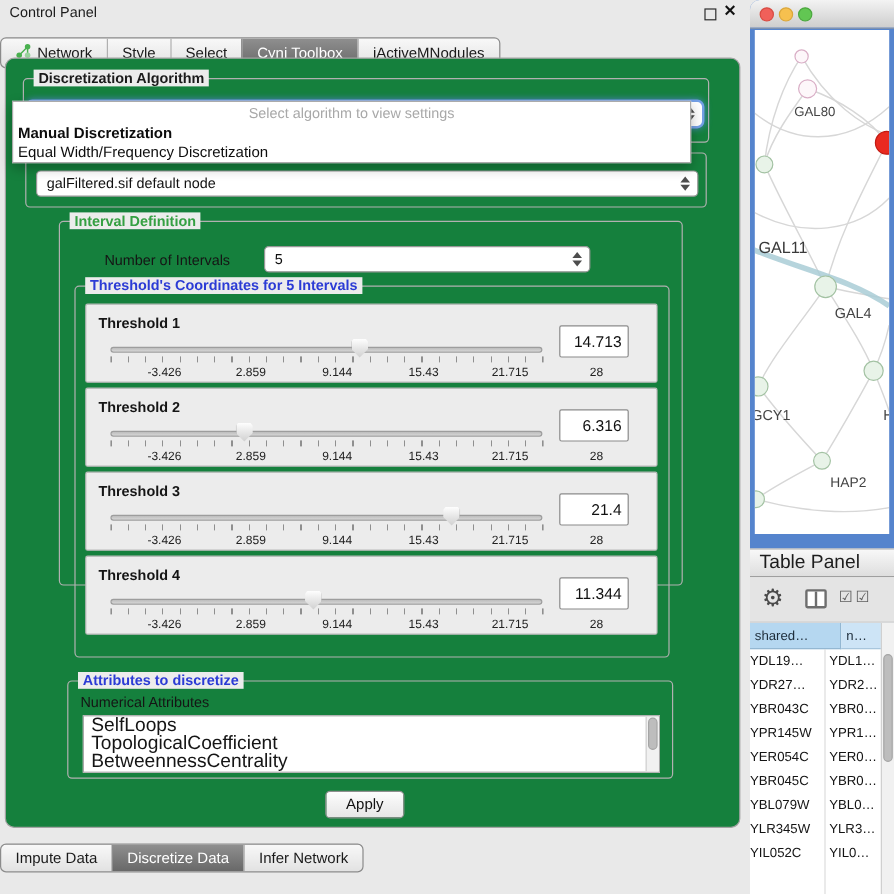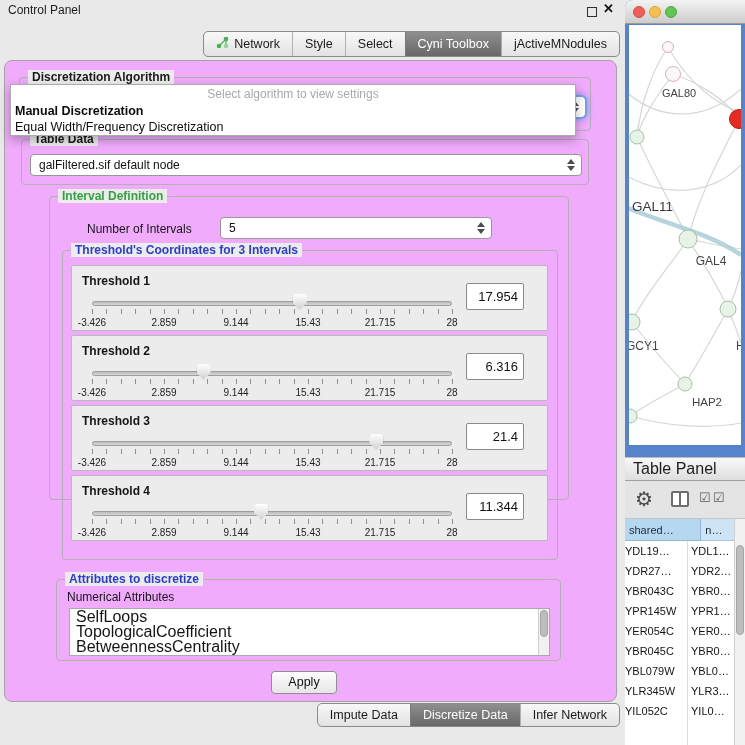--- a/index.html
+++ b/index.html
@@ -5,27 +5,27 @@
   * { margin:0; padding:0; box-sizing:border-box; }
   html,body { background:#d9d9d9; }
   body { font-family:"Liberation Sans", sans-serif; }
   .screen { position:relative; width:745px; height:745px; background:#e9e9e9; overflow:hidden; }
 
   
   .cp-title { position:absolute; left:8px; top:3px; font-size:12px; color:#1c1c1c; }
   .float-ico { position:absolute; left:587px; top:7px; width:10px; height:10px; border:1.5px solid #2e2e2e; background:transparent; }
   .close-ico { position:absolute; left:603px; top:1px; font-size:13px; font-weight:bold; color:#111; }
 
-  .tabrow { position:absolute; left:0; width:620px; display:flex; justify-content:flex-end; }
+  .tabrow { position:absolute; left:0; width:620px; display:flex; justify-content:flex-start; }
   .tabstrip { display:inline-flex; border:1px solid #8b8b8b; border-radius:5px; background:linear-gradient(#f8f8f8,#e2e2e2); overflow:hidden; }
   .tab { padding:4px 12px; font-size:12.5px; color:#1a1a1a; border-left:1px solid #b0b0b0; display:flex; align-items:center; gap:5px; white-space:nowrap; }
   .tab.first { border-left:none; }
   .tab.active { background:linear-gradient(#8f8f8f,#686868); color:#fff; border-left-color:#7a7a7a; }
 
-  .main-panel { position:absolute; left:4px; top:60px; width:613px; height:642px; background:#f0abfc; border:1px solid #a3a3a3; border-radius:8px; }
+  .main-panel { position:absolute; left:4px; top:48px; width:613px; height:642px; background:#15803d; border:1px solid #a3a3a3; border-radius:8px; }
 
   .group { position:absolute; border:1px solid #b1b1b1; border-radius:4px; }
   .gtitle { position:absolute; top:-8px; left:8px; background:#ececec; padding:0 4px; font-size:12px; font-weight:bold; line-height:14px; color:#1a1a1a; white-space:nowrap; }
   .gtitle.green { color:#35a043; }
   .gtitle.blue  { color:#2b3bd5; }
 
   .combo { position:absolute; background:#fff; border:1px solid #979797; border-radius:4px; font-size:12px; color:#111; display:flex; align-items:center; padding:0 22px 0 8px; }
   .combo.focused { border:2px solid #74a0e6; box-shadow:0 0 6px rgba(92,140,230,.85); border-radius:6px; }
   .stepper { position:absolute; right:6px; top:50%; transform:translateY(-50%); display:flex; flex-direction:column; gap:2px; }
   .tri-up   { width:0; height:0; border-left:4px solid transparent; border-right:4px solid transparent; border-bottom:5px solid #4d4d4d; }
@@ -37,21 +37,21 @@
   .popup .opt.b { font-weight:bold; }
 
   .bold-label { position:absolute; font-size:12px; font-weight:normal; color:#151515; white-space:nowrap; }
 
   .thr-panel { position:absolute; left:8px; width:477px; height:66px; border:1px solid #b9b9b9; background:#ececec; border-radius:2px; }
   .thr-label { position:absolute; left:10px; top:8px; font-size:12px; font-weight:bold; color:#151515; }
   .slider-zone { position:absolute; left:0; top:28px; width:400px; height:38px; }
   .track { position:absolute; left:20px; top:7px; width:360px; height:5px; background:linear-gradient(#bdbdbd,#d6d6d6); border:1px solid #9d9d9d; border-radius:3px; }
   .handle { position:absolute; top:0; width:14px; height:16px; background:linear-gradient(#ffffff,#d0d0d0); clip-path:polygon(15% 0, 85% 0, 100% 18%, 100% 55%, 50% 100%, 0 55%, 0 18%); filter:drop-shadow(0 1px 1.2px rgba(0,0,0,.5)); }
   .ticks { position:absolute; left:20px; top:15px; width:361px; height:5px; background-image:repeating-linear-gradient(90deg,#8f8f8f 0px,#8f8f8f 1px,transparent 1px,transparent 14.4px); }
-  .sc { position:absolute; top:23px; transform:translateX(-50%); font-size:10px; color:#222; white-space:nowrap; }
+  .sc { position:absolute; top:23px; transform:translateX(-50%); font-size:10px; color:#222; white-space:nowrap;margin-left:45px; }
   .valuebox { position:absolute; left:394px; top:17px; width:58px; height:27px; background:#fff; border:1px solid #8a8a8a; border-radius:2px; font-size:13px; line-height:25px; text-align:right; padding-right:5px; color:#111; }
 
   .listbox { position:absolute; background:#fff; border:1px solid #a9a9a9; overflow:hidden; }
   .listbox .li { font-size:16px; line-height:15px; padding-left:6px; color:#151515; white-space:nowrap; }
   .vscroll { position:absolute; right:0; top:0; bottom:0; width:11px; background:#f1f1f1; border-left:1px solid #d0d0d0; }
   .vthumb { position:absolute; left:1px; right:1px; background:#bdbdbd; border:1px solid #a5a5a5; border-radius:4px; }
 
   .apply-btn { position:absolute; left:266px; top:610px; width:66px; height:23px; background:linear-gradient(#fdfdfd,#e6e6e6); border:1px solid #8f8f8f; border-radius:4px; font-size:12.5px; color:#111; text-align:center; line-height:21px; }
 
   
@@ -144,36 +144,36 @@
       <div class="bold-label" style="left:37px; top:25px">Number of Intervals</div>
       <div class="combo" style="left:170px; top:20px; width:272px; height:22px">
         <span>5</span>
         <div class="stepper">
             <div class="tri-up"></div>
             <div class="tri-down"></div>
           </div>
       </div>
 
       <div class="group" style="left:12px; top:53px; width:496px; height:310px">
-        <div class="gtitle blue">Threshold's Coordinates for 3 Intervals</div>
+        <div class="gtitle blue">Threshold's Coordinates for 5 Intervals</div>
 
         <div class="thr-panel" style="top:14px">
           <div class="thr-label">Threshold 1</div>
           <div class="slider-zone">
             <div class="track"></div>
             <div class="handle" style="left: 220.72px;"></div>
             <div class="ticks"></div>
             <span class="sc" style="left:20px">-3.426</span>
             <span class="sc" style="left:92px">2.859</span>
             <span class="sc" style="left:164px">9.144</span>
             <span class="sc" style="left:236px">15.43</span>
             <span class="sc" style="left:308px">21.715</span>
             <span class="sc" style="left:380px">28</span>
           </div>
-          <div class="valuebox">17.954</div>
+          <div class="valuebox">14.713</div>
         </div>
 
         <div class="thr-panel" style="top:84px">
           <div class="thr-label">Threshold 2</div>
           <div class="slider-zone">
             <div class="track"></div>
             <div class="handle" style="left: 124.6px;"></div>
             <div class="ticks"></div>
             <span class="sc" style="left:20px">-3.426</span>
             <span class="sc" style="left:92px">2.859</span>

